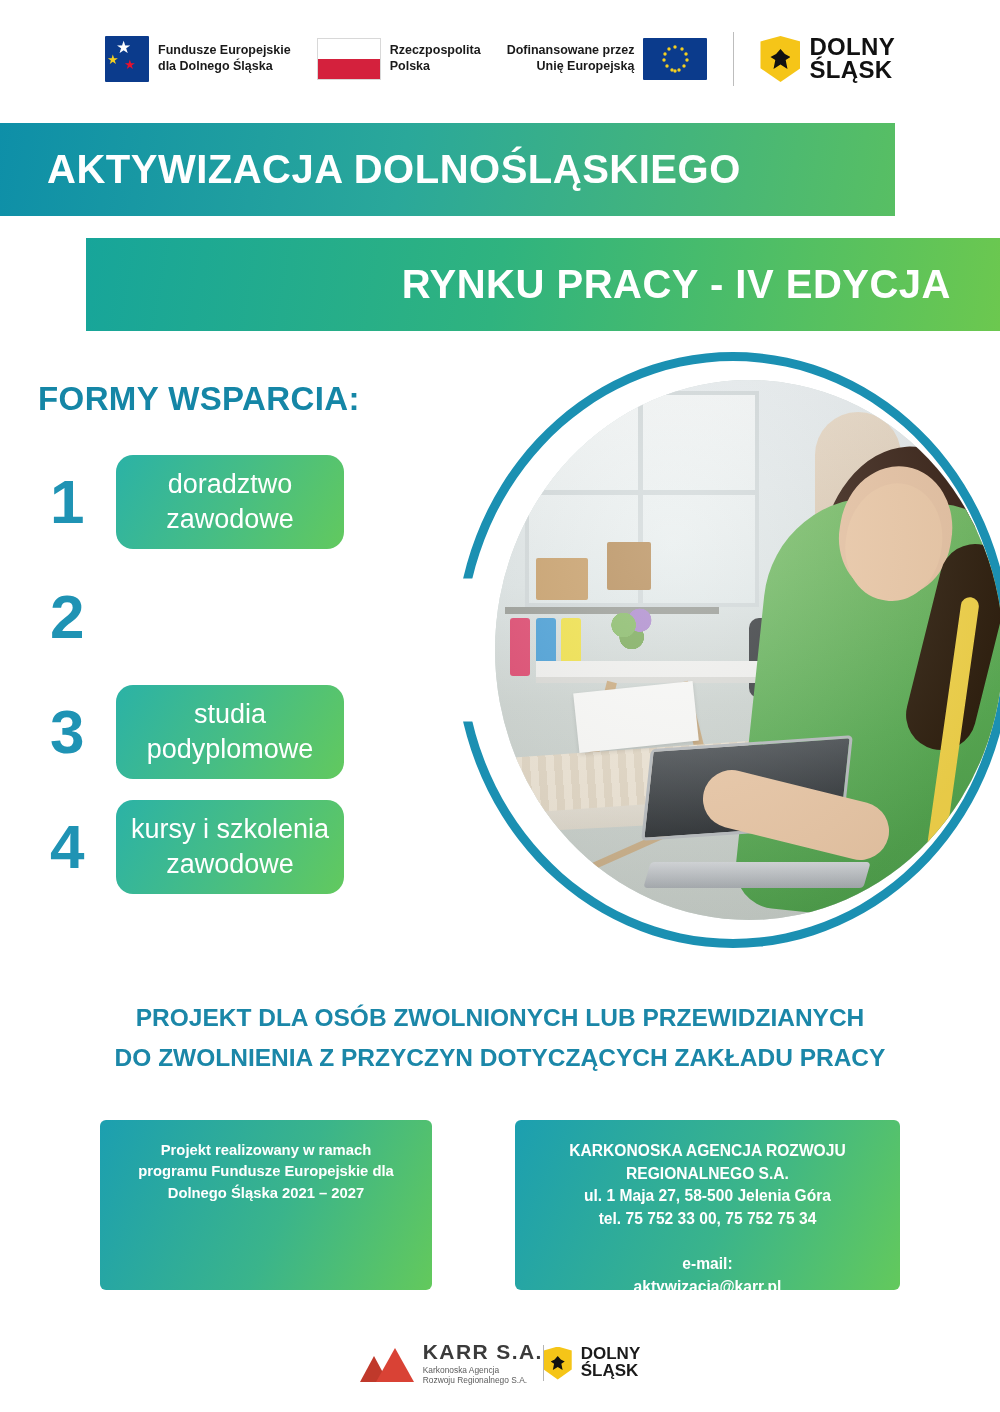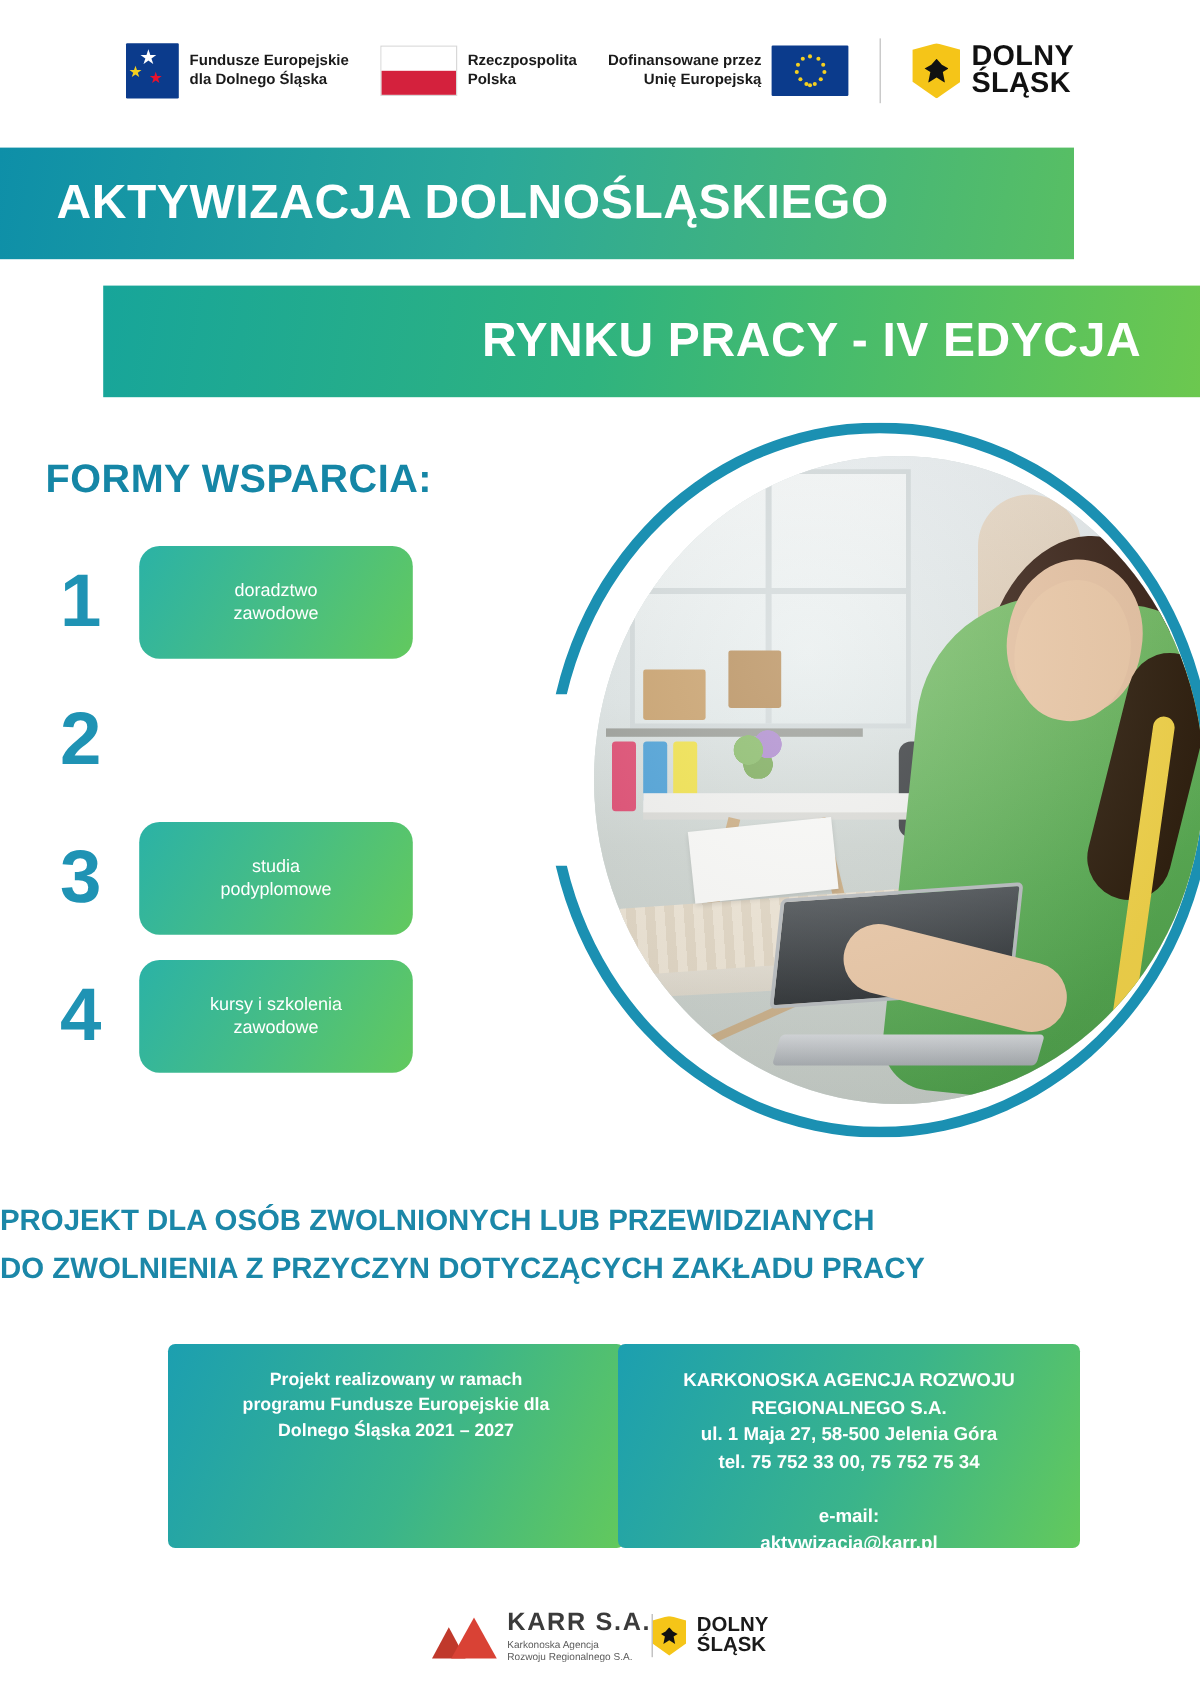--- a/index.html
+++ b/index.html
@@ -170,21 +170,21 @@
   .form-pill {
     width: 228px;
     height: 94px;
     border-radius: 17px;
     background: linear-gradient(120deg, #2bb2a6 0%, #46bd85 50%, #62c95e 100%);
     color: #ffffff;
     display: flex;
     align-items: center;
     justify-content: center;
     text-align: center;
-    font-size: 15px;
+    font-size: 27px;
     line-height: 1.3;
     white-space: pre-line;
     padding: 0 10px;
     box-sizing: border-box;
   }
 
   
   .photo-wrap {
     position: absolute;
     top: 352px; left: 455px;
@@ -401,41 +401,40 @@
   .ph-overlay {
     position: absolute; inset: 0;
     background: radial-gradient(ellipse at 35% 30%, rgba(255,255,255,.22), rgba(0,0,0,.06) 75%);
   }
 
   
   .project-desc {
     position: absolute;
     top: 998px; left: 0;
     width: 1000px;
-    text-align: left;
+    text-align: center;
     color: #1b87a8;
     font-size: 24.5px;
     font-weight: bold;
     line-height: 1.62;
   }
 
   
   .info-box {
     position: absolute;
     border-radius: 6px;
     color: #ffffff;
     text-align: center;
     box-sizing: border-box;
   }
   .info-left {
     top: 1120px; left: 100px;
-    width: 380px; height: 170px;
+    width: 332px; height: 170px;
     background: linear-gradient(115deg, #1c9fb0 0%, #3ab48b 55%, #63c95c 100%);
     padding: 20px 16px 0 16px;
-    margin-left: 40px;
   }
   .info-right {
     top: 1120px; left: 515px;
     width: 385px; height: 170px;
     background: linear-gradient(115deg, #1c9fb0 0%, #3ab48b 55%, #63c95c 100%);
     padding: 20px 12px 0 12px;
   }
   .info-left p, .info-right p {
     margin: 0;
     font-size: 14.8px;

